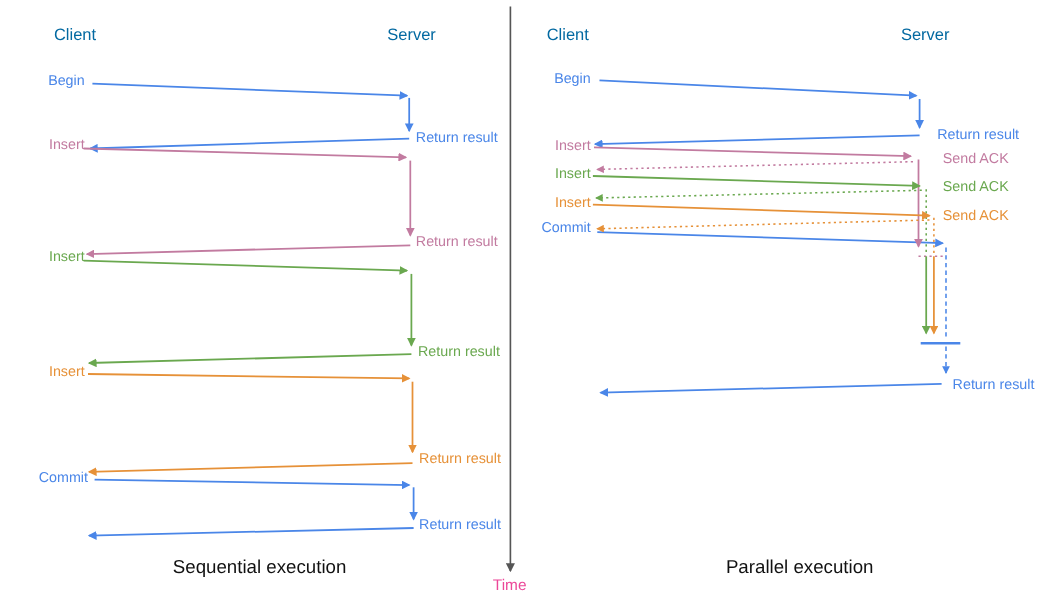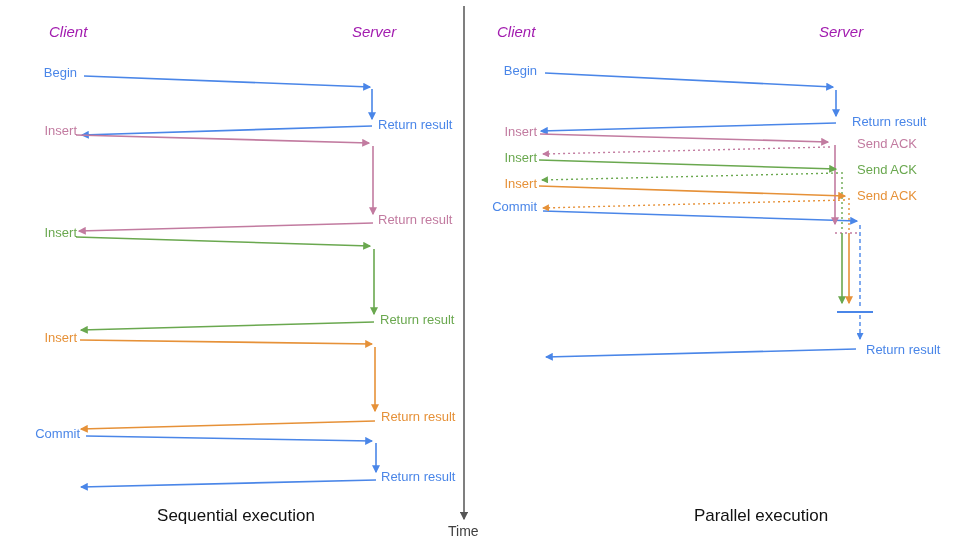--- a/index.html
+++ b/index.html
@@ -1,23 +1,23 @@
 <!DOCTYPE html>
 <html><head>
 <meta charset="utf-8">
 <style>
   html,body{margin:0;padding:0;background:#fff;}
   .stage{position:relative;width:960px;height:540px;background:#ffffff;
          font-family:"Liberation Sans",sans-serif;overflow:hidden;}
   svg.wires{position:absolute;left:0;top:0;}
   .lbl{position:absolute;font-size:13px;line-height:16px;white-space:nowrap;}
   .r{}
-  .hdr{position:absolute;font-size:15px;font-style:italic;color:#a21caf;line-height:18px;white-space:nowrap;}
+  .hdr{position:absolute;font-size:15px;color:#0369a1;line-height:18px;white-space:nowrap;}
   .cap{position:absolute;font-size:17px;color:#111111;transform:translateX(-50%);white-space:nowrap;}
-  .time{position:absolute;font-size:14px;color:#404040;white-space:nowrap;}
+  .time{position:absolute;font-size:14px;color:#ec4899;white-space:nowrap;}
   .c-blue{color:#4a86e8;} .c-pink{color:#c27ba0;} .c-green{color:#6aa84f;} .c-orange{color:#e69138;}
 </style>
 </head>
 <body>
 
 <div class="stage">
 
   <svg class="wires" width="960" height="540" viewBox="0 0 960 540">
     <defs>
       <marker id="ah-b" viewBox="0 0 10 10" refX="8.5" refY="5" markerWidth="5" markerHeight="5" orient="auto">
@@ -128,17 +128,17 @@
   <div class="lbl r c-green" style="right:423px;top:150px">Insert</div>
   <div class="lbl r c-orange" style="right:423px;top:176px">Insert</div>
   <div class="lbl r c-blue" style="right:423px;top:199px">Commit</div>
 
   <div class="lbl c-blue" style="left:852px;top:114px">Return result</div>
   <div class="lbl c-pink" style="left:857px;top:136px">Send ACK</div>
   <div class="lbl c-green" style="left:857px;top:162px">Send ACK</div>
   <div class="lbl c-orange" style="left:857px;top:188px">Send ACK</div>
   <div class="lbl c-blue" style="left:866px;top:342px">Return result</div>
 
-  <div class="cap" style="left:761px;top:506px">Parallel execution</div>
+  <div class="cap" style="left:727px;top:506px">Parallel execution</div>
 
   <div class="time" style="left:448px;top:523px">Time</div>
 
 </div>
 
 </body></html>

